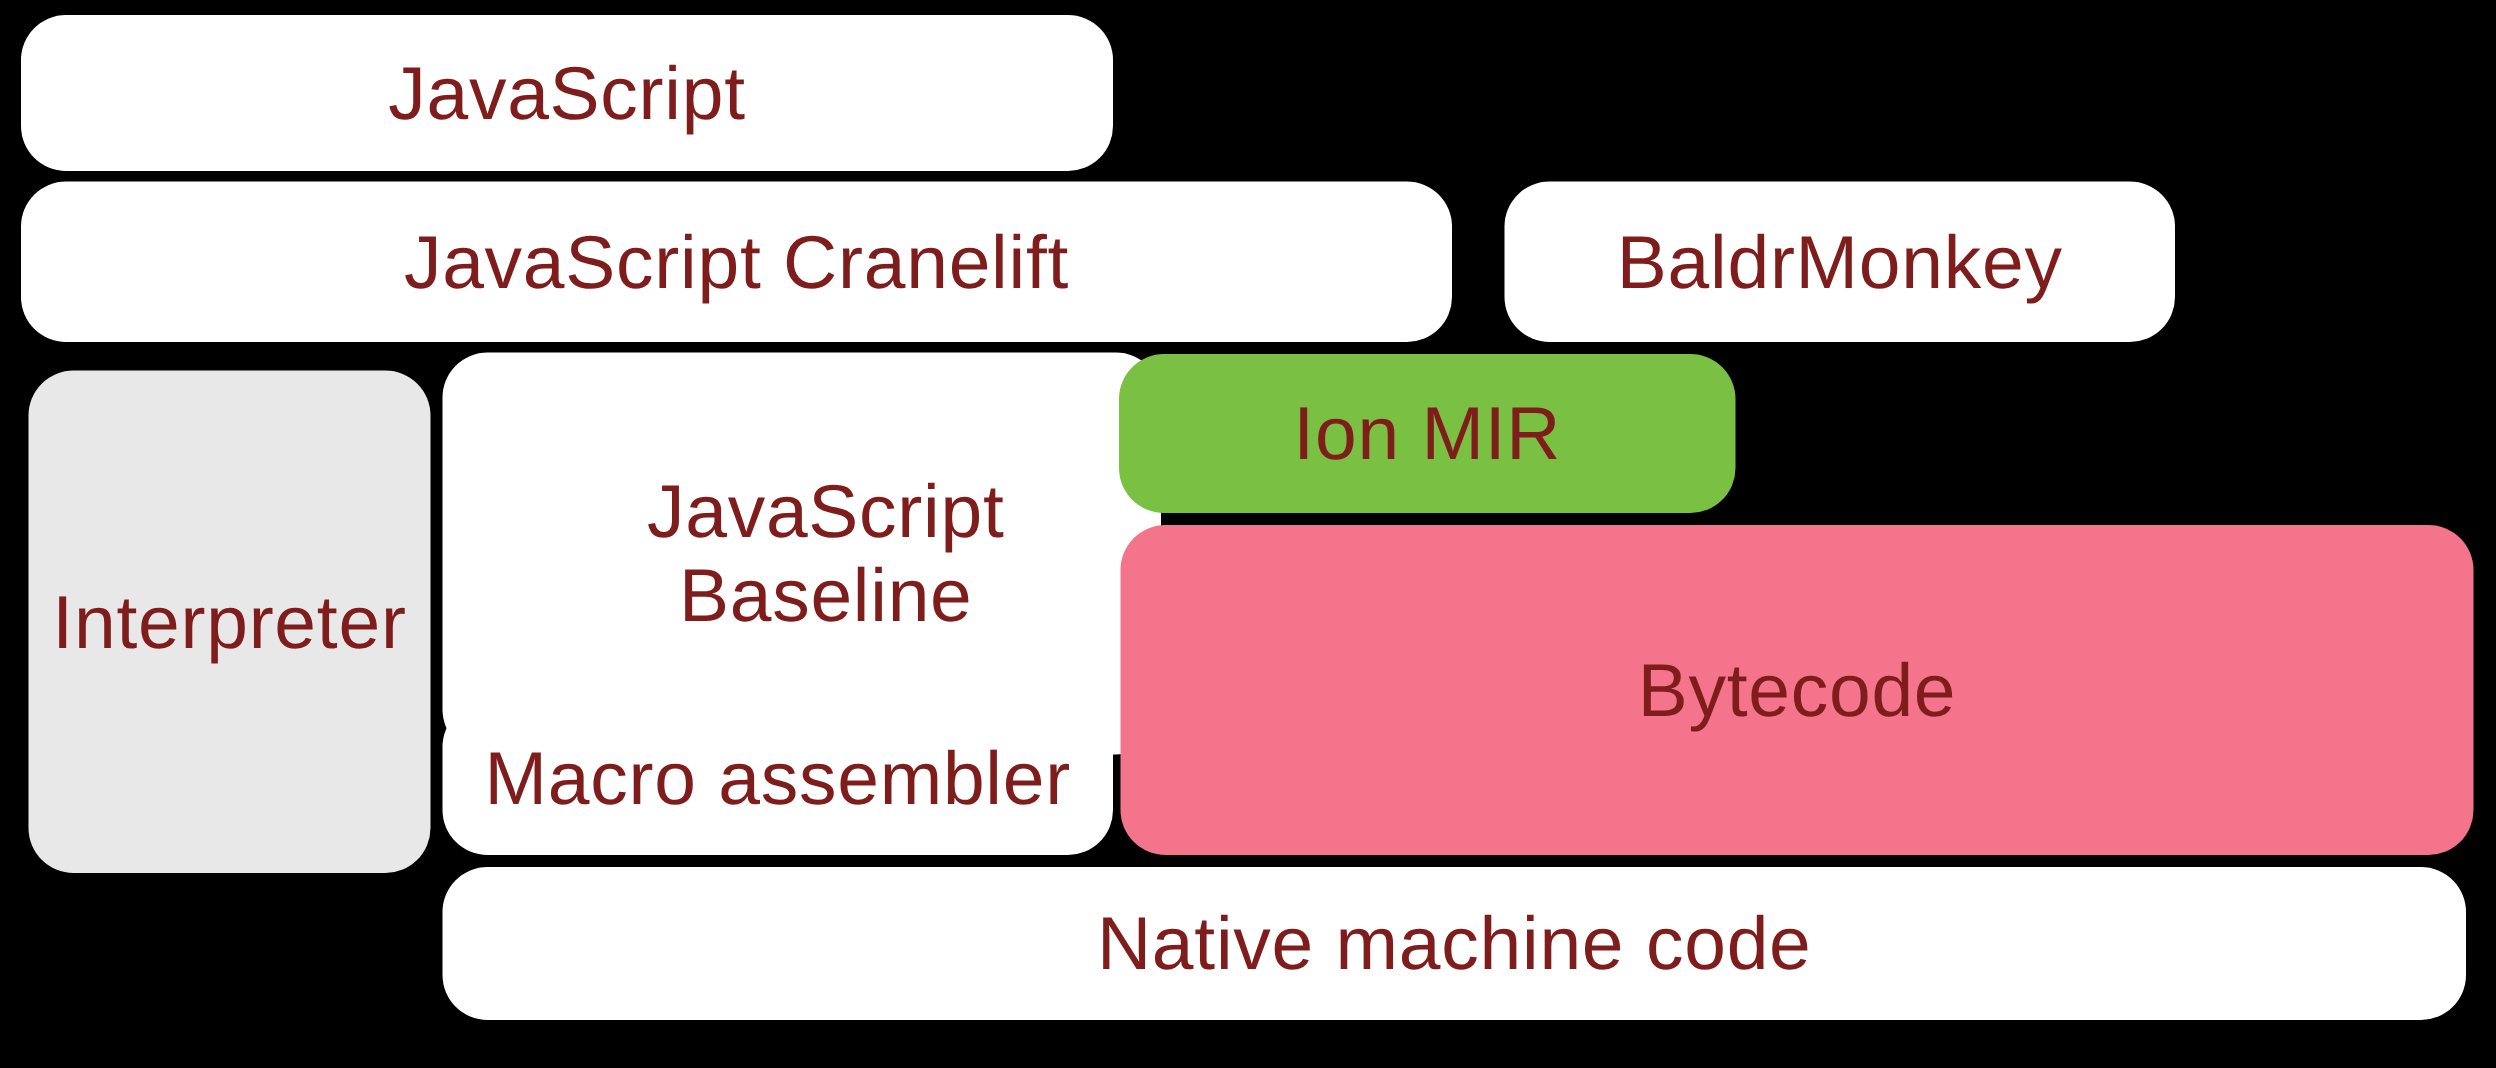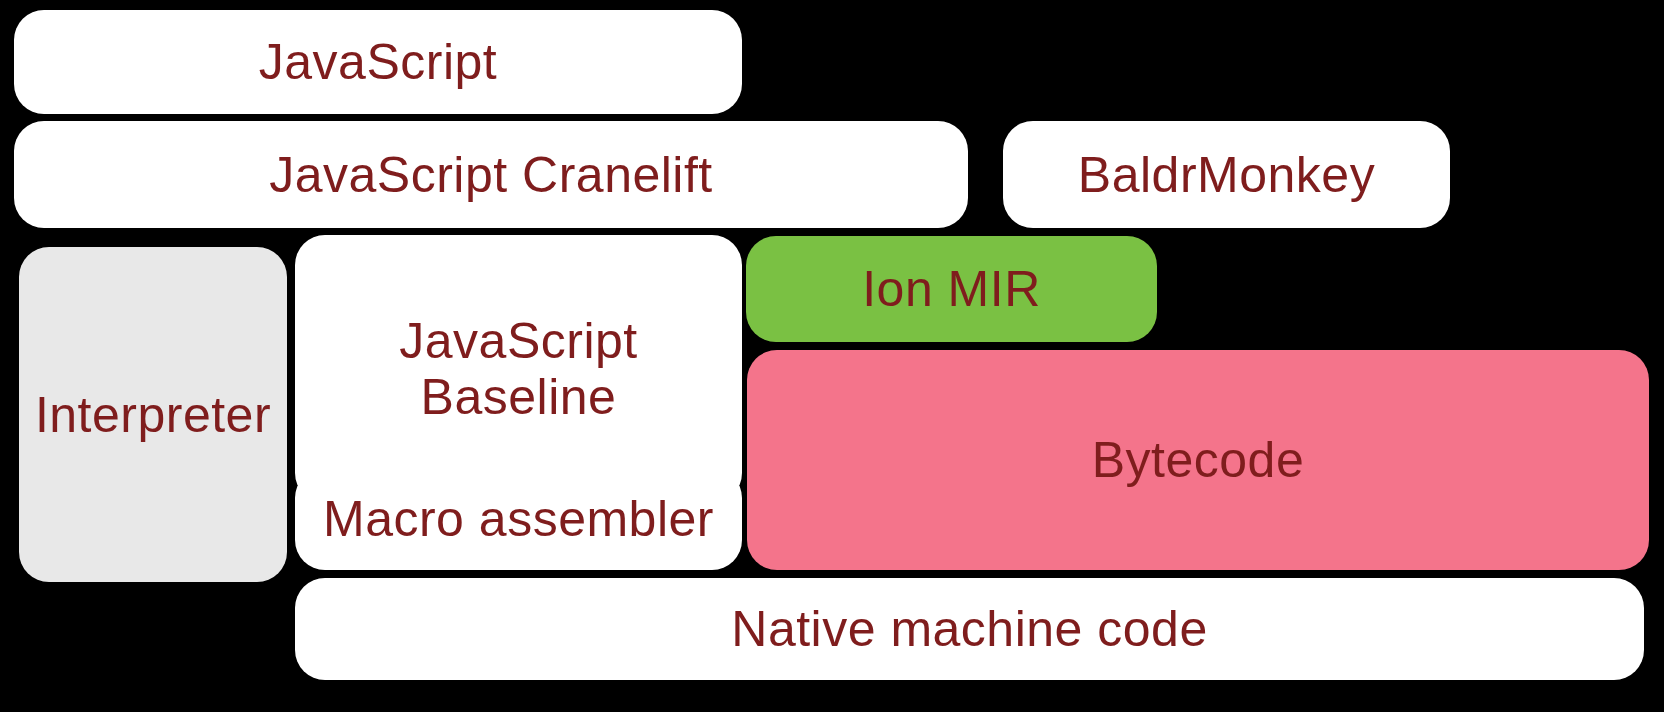--- a/index.html
+++ b/index.html
@@ -33,21 +33,21 @@
   }
   
   .b-javascript      { left: 14px;   top: 10px;  width: 728px;  height: 104px; }
   .b-asmjs           { left: 750px;  top: 10px;  width: 436px;  height: 104px; }
   .b-wasm            { left: 1194px; top: 10px;  width: 455px;  height: 104px; }
   
   .b-js-bytecode     { left: 14px;   top: 121px; width: 954px;  height: 107px; }
   .b-baldrmonkey     { left: 975px;  top: 121px; width: 447px;  height: 107px; margin-left: 28px; }
   
   .b-interpreter     { left: 19px;   top: 235px; width: 268px;  height: 335px; background: #E8E8E8; margin-top: 12px; }
-  .b-js-baseline     { left: 295px;  top: 235px; width: 447px;  height: 268px; }
+  .b-js-baseline     { left: 295px;  top: 235px; width: 447px;  height: 268px; padding-left: 32px; }
   .b-js-baseline .label { max-width: 320px; }
   .b-ion-mir         { left: 746px;  top: 236px; width: 411px;  height: 106px; background: #7AC143; }
   .b-cranelift       { left: 747px;  top: 350px; width: 902px;  height: 220px; background: #F4748B; }
   .b-macro-assembler { left: 295px;  top: 468px; width: 447px;  height: 102px; }
   
   .b-native-code     { left: 295px;  top: 578px; width: 1349px; height: 102px; }
 </style>
 </head>
 <body>
 

